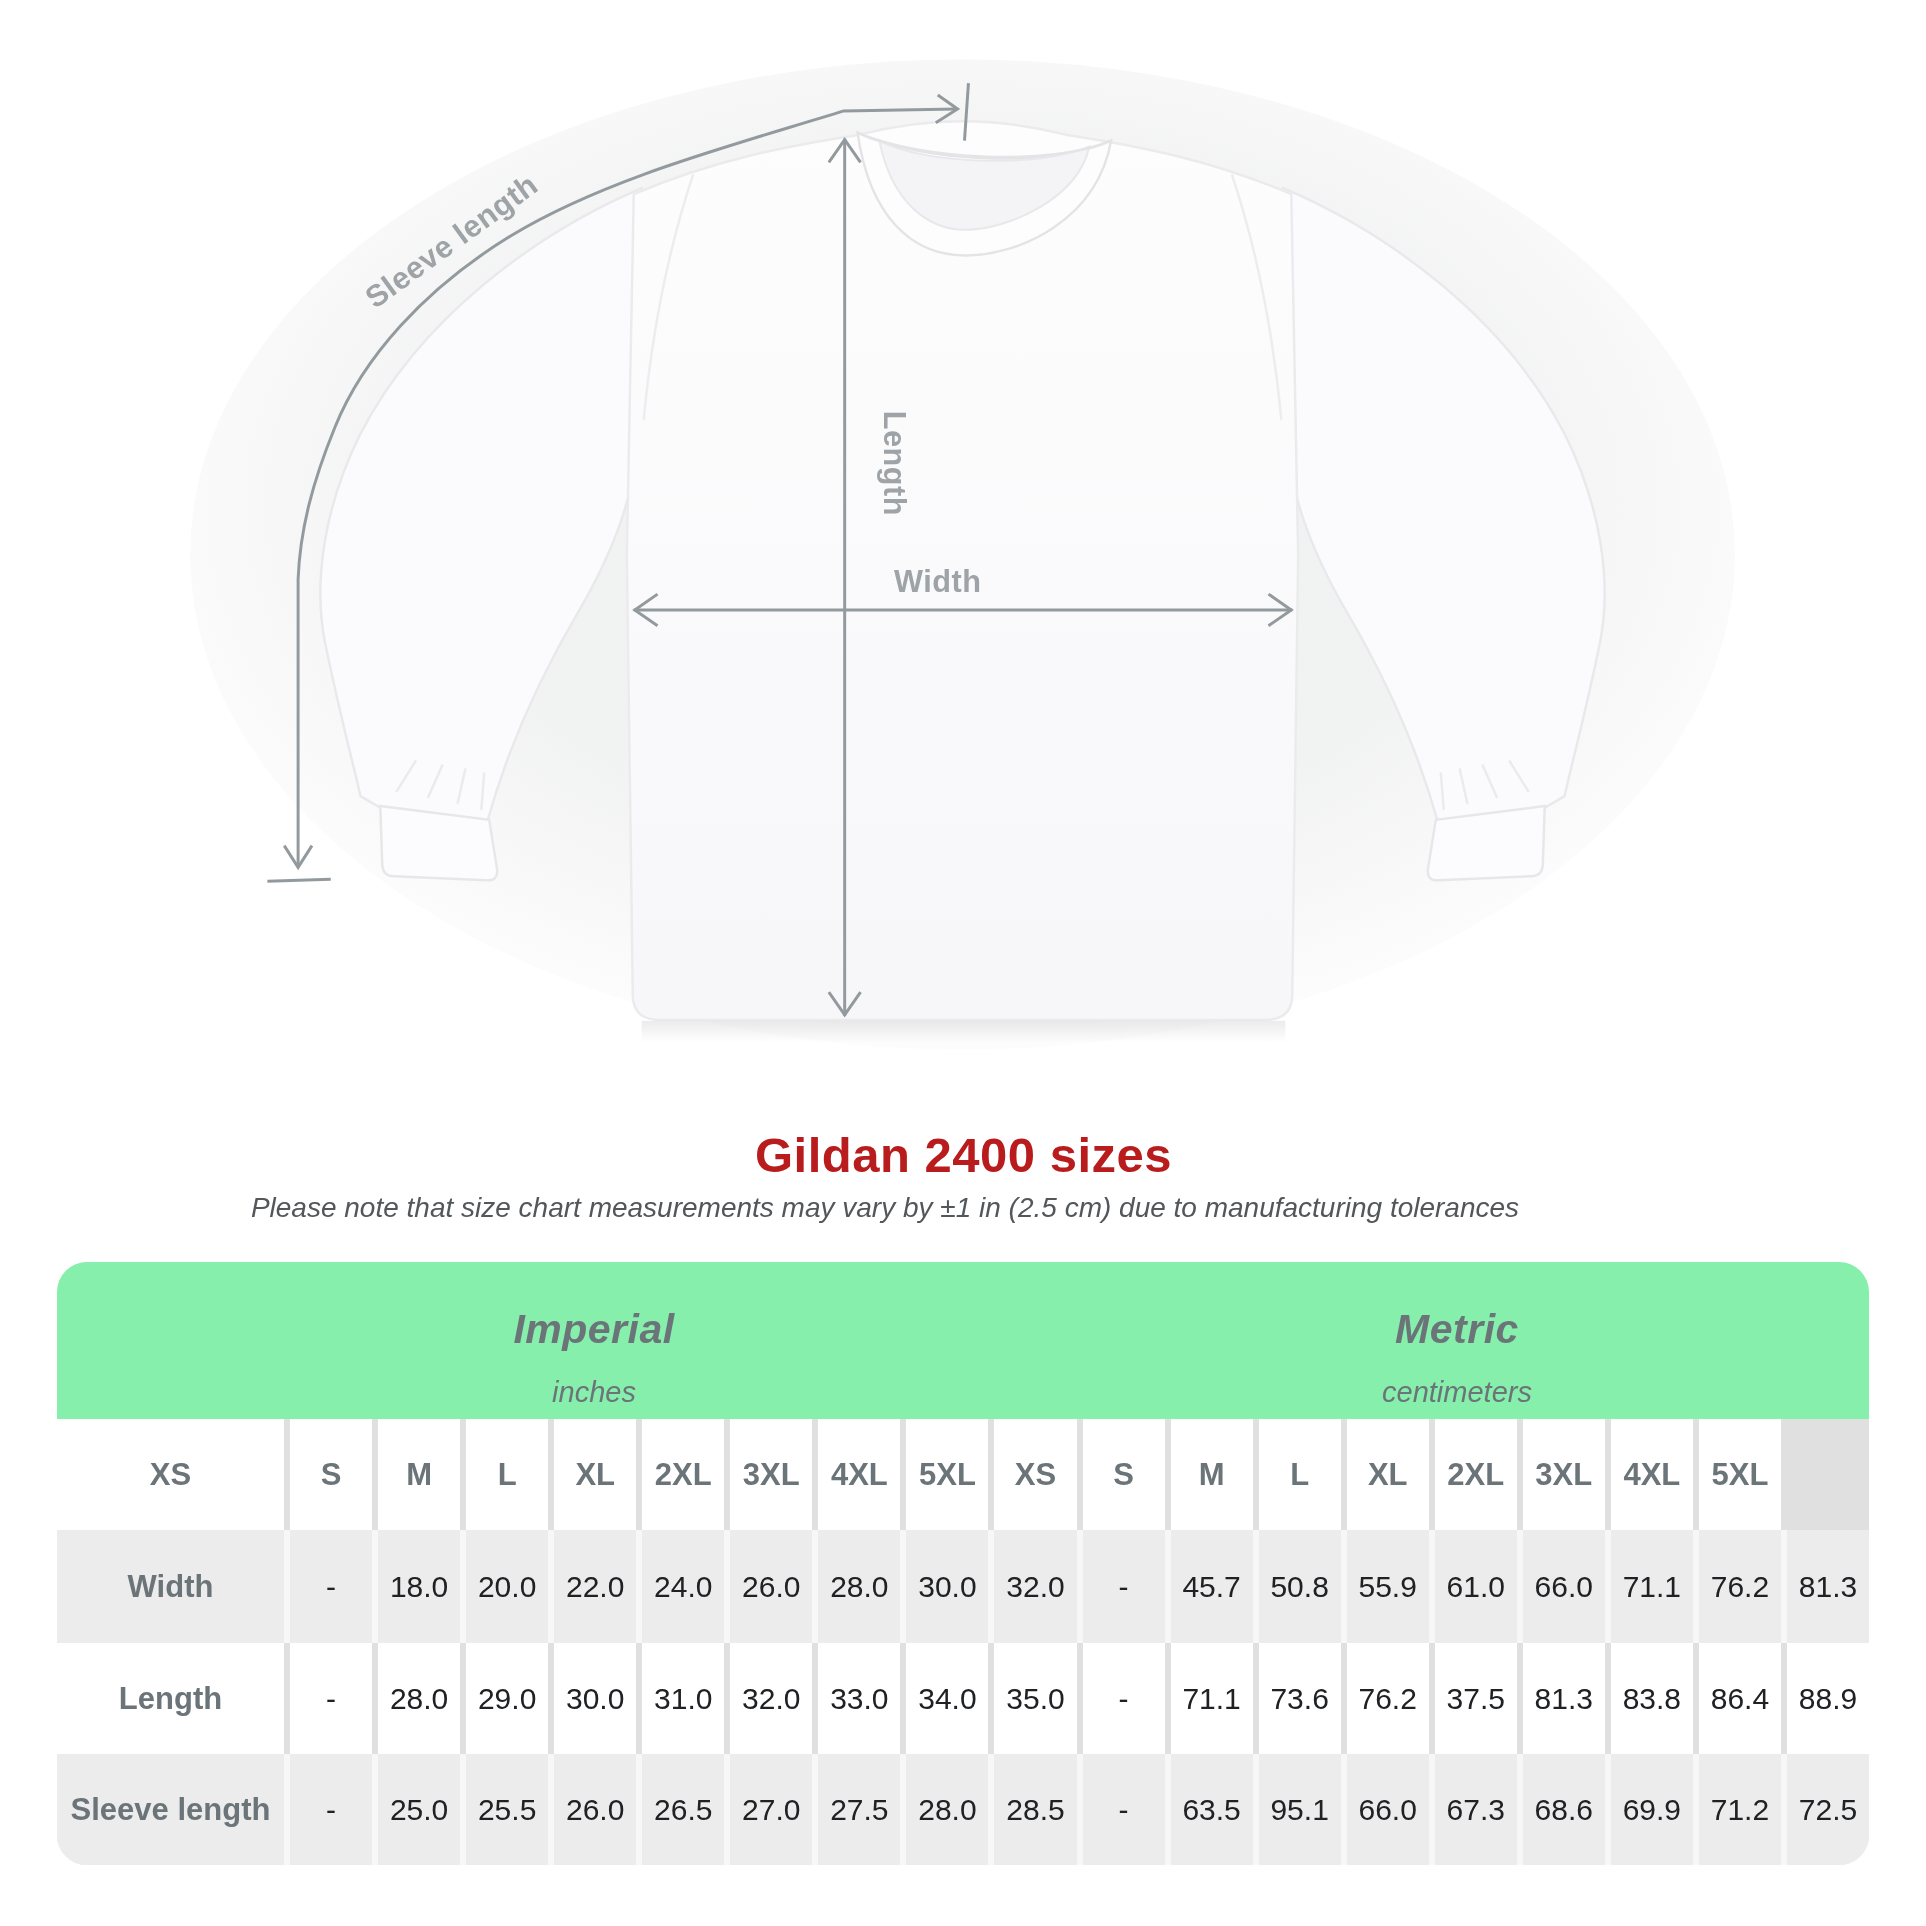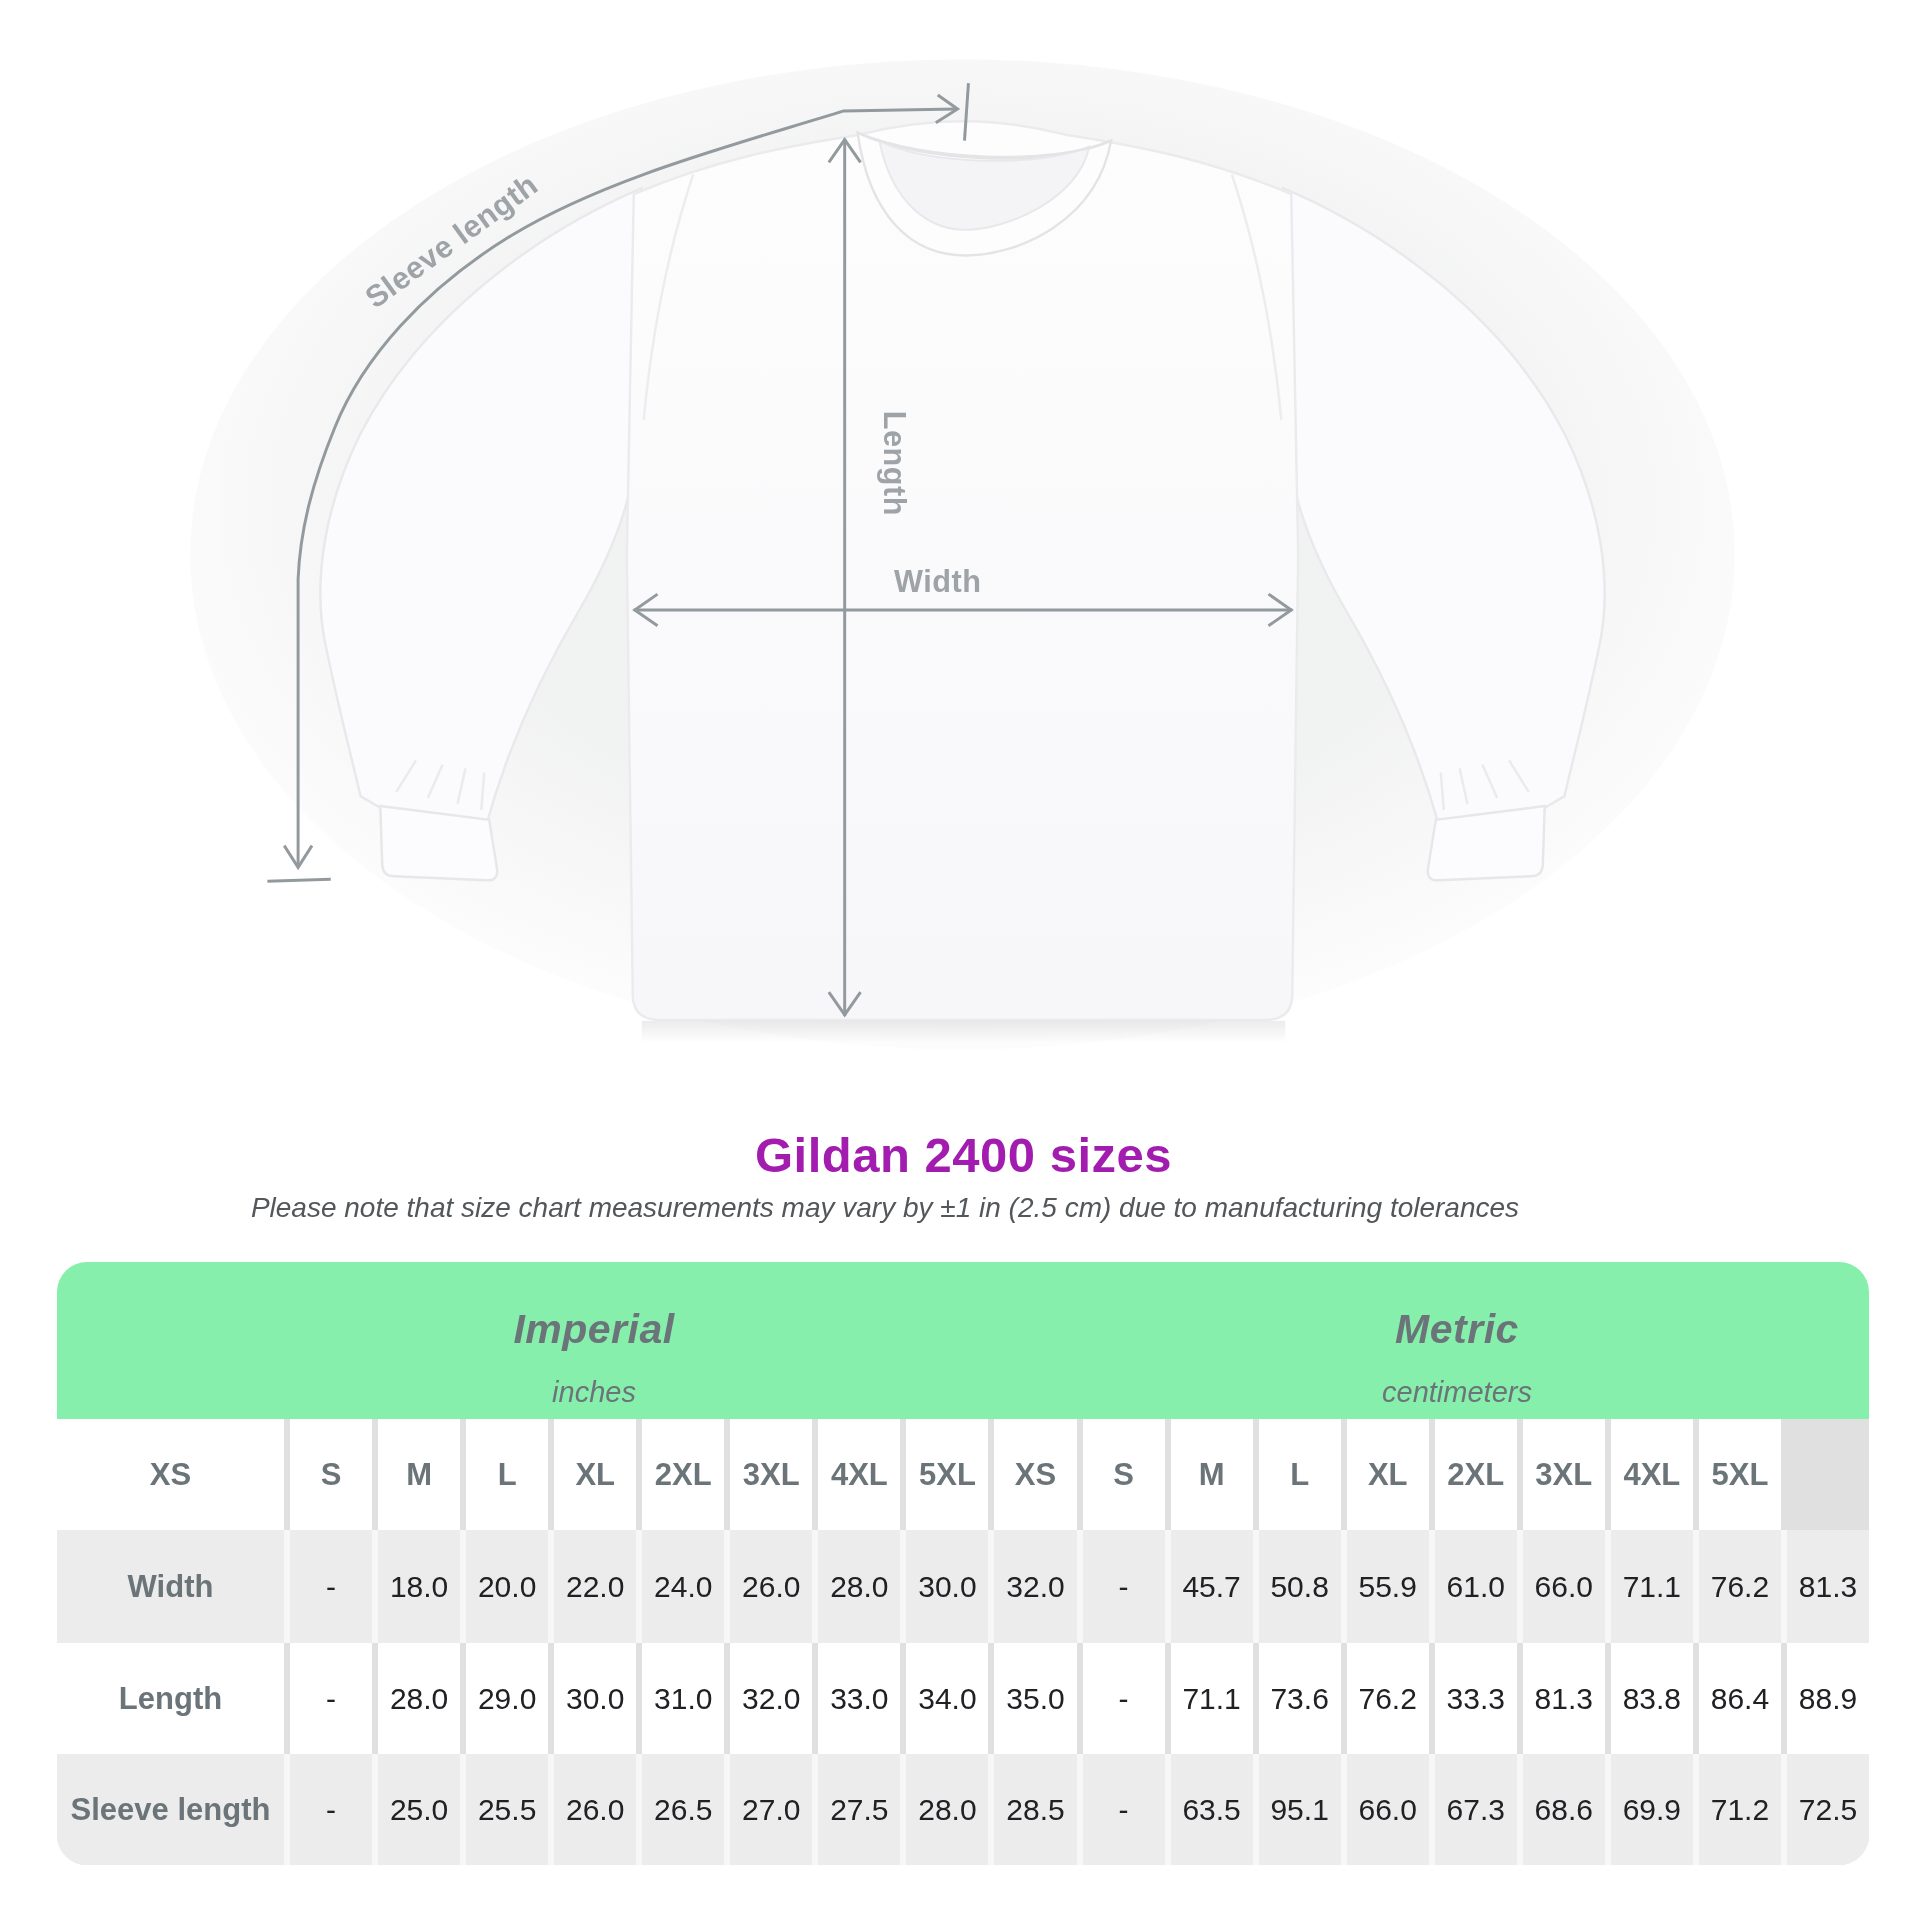--- a/index.html
+++ b/index.html
@@ -2,21 +2,21 @@
 <html><head>
 <meta charset="utf-8">
 <style>
   html,body{margin:0;padding:0;background:#fff;}
   .page{position:relative;width:1927px;height:1927px;background:#ffffff;overflow:hidden;
         font-family:"Liberation Sans", sans-serif;}
   .shirt-svg{position:absolute;left:0;top:0;}
 
   
   .title{position:absolute;left:0;top:1127px;width:1927px;text-align:center;
-         font-size:49px;font-weight:bold;color:#a21caf;letter-spacing:0.5px;}
+         font-size:49px;font-weight:bold;color:#b91c1c;letter-spacing:0.5px;}
   .subtitle{position:absolute;left:0;top:1192px;width:1770px;text-align:center;
          font-size:28px;font-style:italic;color:#53575a;}
 
   
   .size-table{position:absolute;left:57px;top:1262px;width:1812px;height:603px;
          background:#86efac;border-radius:30px;overflow:hidden;
          display:grid;grid-template-rows:157px 111px 113px 111px 111px;}
   .band{position:relative;}
   .group{position:absolute;top:44px;transform:translateX(-50%);text-align:center;color:#6b7478;}
   .group .g-label{font-size:41px;font-weight:bold;font-style:italic;letter-spacing:0.5px;}
@@ -188,21 +188,21 @@
       <div class="c val">30.0</div>
       <div class="c val">31.0</div>
       <div class="c val">32.0</div>
       <div class="c val">33.0</div>
       <div class="c val">34.0</div>
       <div class="c val">35.0</div>
       <div class="c val">-</div>
       <div class="c val">71.1</div>
       <div class="c val">73.6</div>
       <div class="c val">76.2</div>
-      <div class="c val">33.3</div>
+      <div class="c val">37.5</div>
       <div class="c val">81.3</div>
       <div class="c val">83.8</div>
       <div class="c val">86.4</div>
       <div class="c val">88.9</div>
     </div>
 
     <div class="row gray">
       <div class="c lab">Sleeve length</div>
       <div class="c val">-</div>
       <div class="c val">25.0</div>

